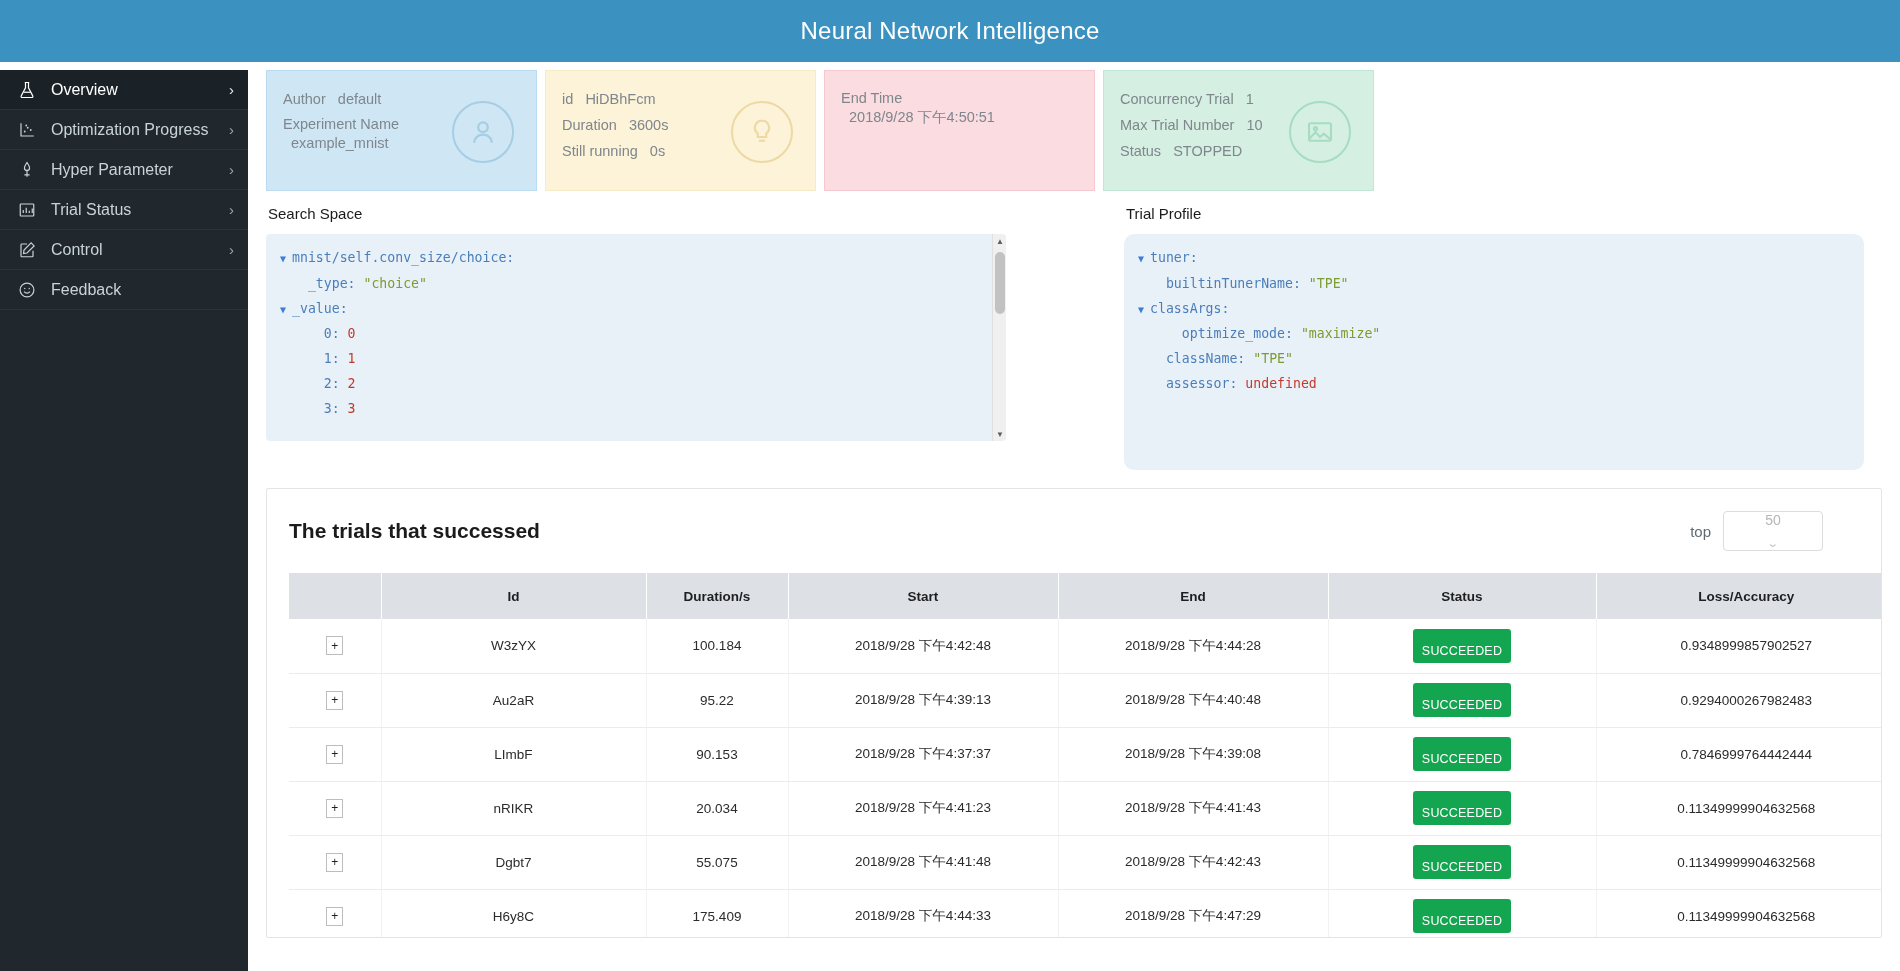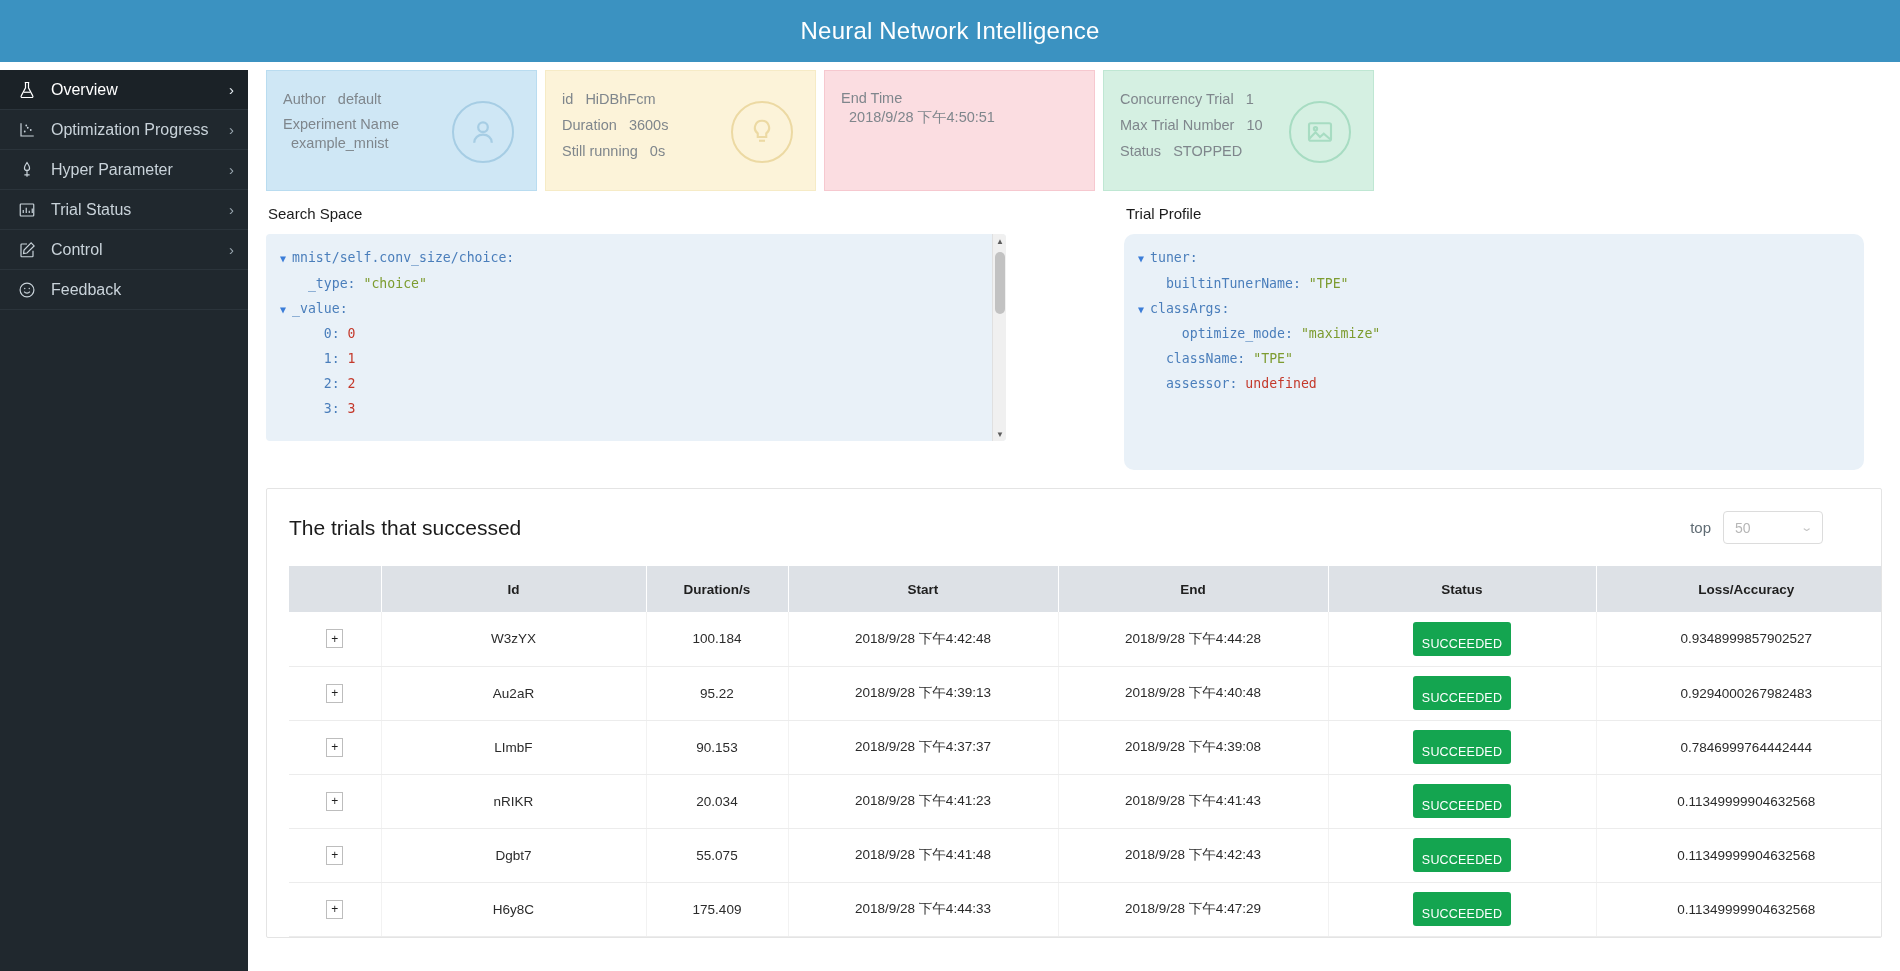--- a/index.html
+++ b/index.html
@@ -205,42 +205,43 @@
   }
   .trials-head {
     display: flex;
     align-items: center;
     justify-content: space-between;
     margin-bottom: 22px;
   }
   .trials-title {
     font-size: 21px;
     color: #1b1b1b;
-    font-weight: 400;
+    font-weight: 700;
   }
   .top-select-wrap {
     display: flex;
     align-items: center;
     gap: 12px;
     margin-right: 36px;
   }
   .top-label { font-size: 15px; color: #5f6b73; }
   .top-select {
     width: 100px;
-    height: 33px;
+    height: 40px;
     border: 1px solid #dcdcdc;
     border-radius: 4px;
     display: flex;
     align-items: center;
     justify-content: space-between;
     padding: 0 11px;
     font-size: 14px;
     color: #b6b6b6;
     background: #fff;
     cursor: pointer;
+    flex-direction: column;
   }
   .top-select .chev-d {
     color: #c4c4c4;
     font-size: 11px;
     transform: scaleX(1.4);
   }
 
   table.trials {
     width: 100%;
     border-collapse: collapse;

